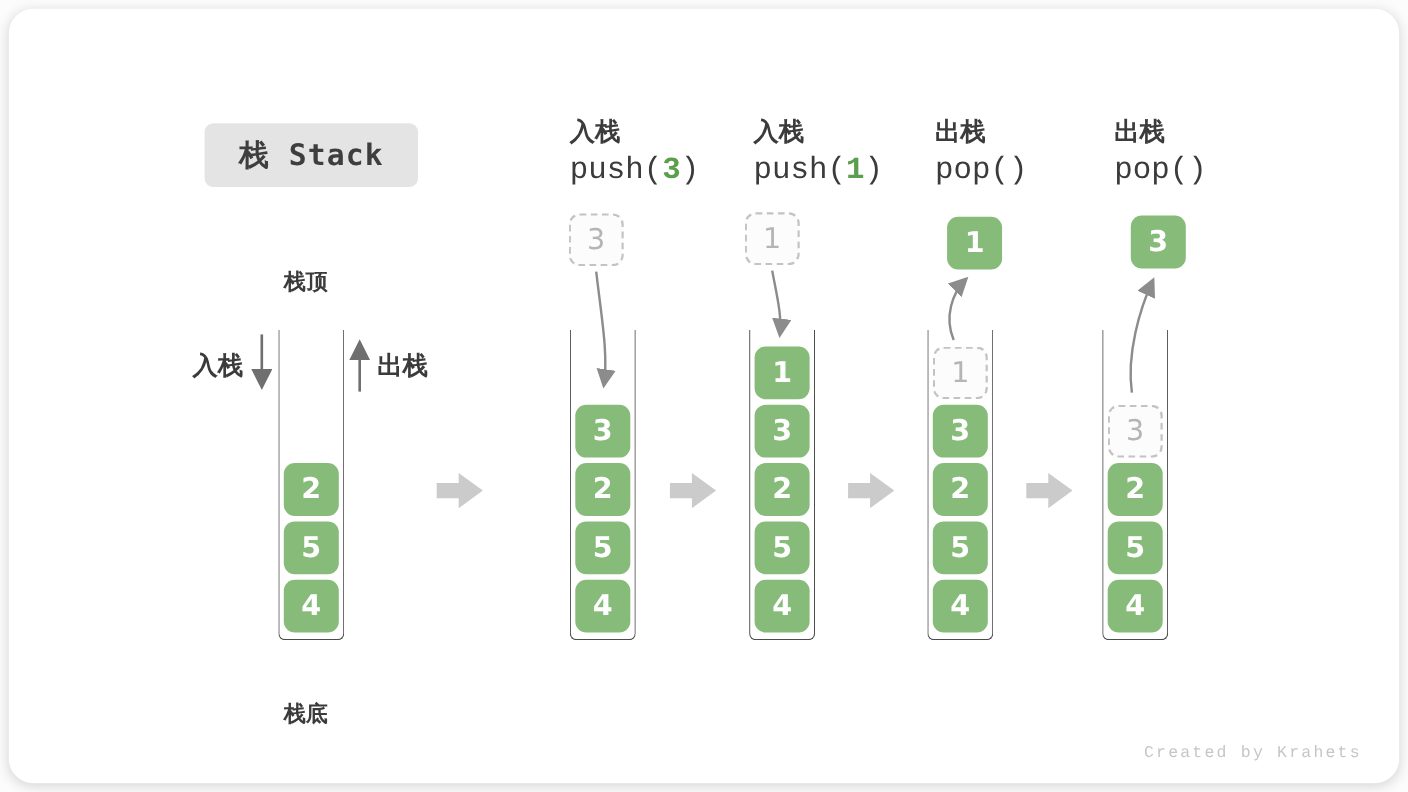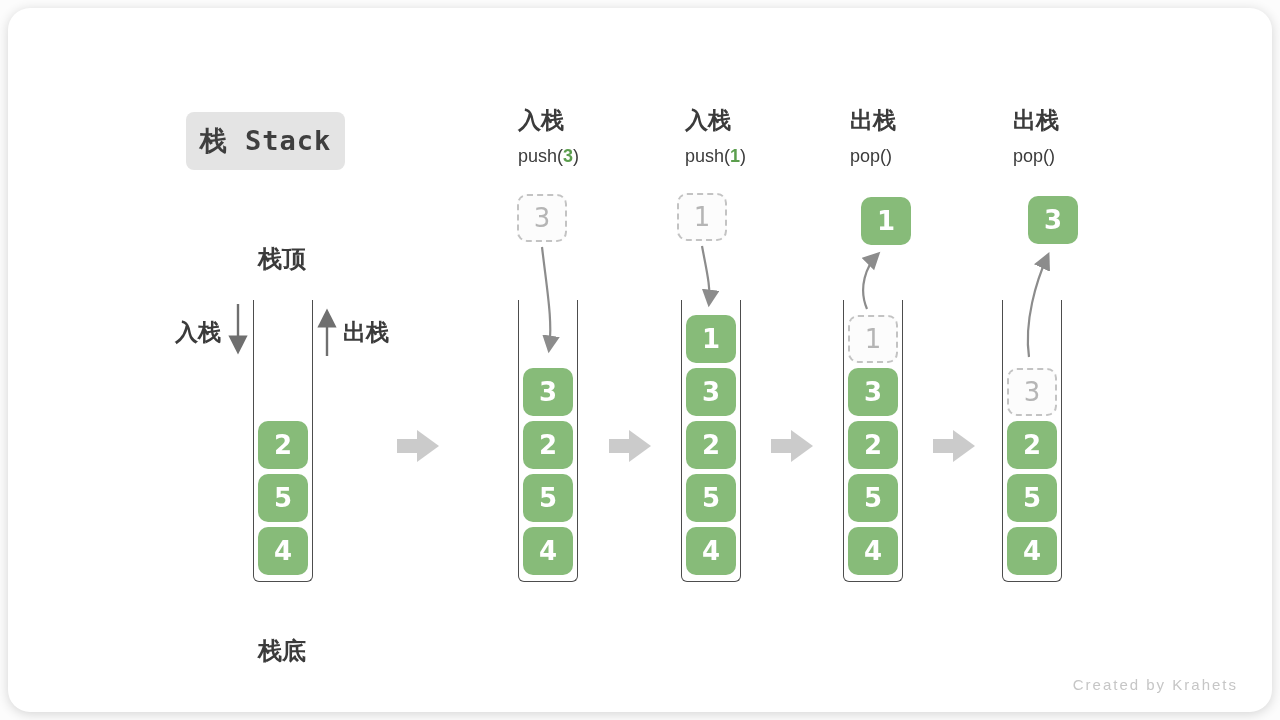--- a/index.html
+++ b/index.html
@@ -8,37 +8,37 @@
     background:#fcfcfc;
     font-family:"DejaVu Sans","Liberation Sans",sans-serif;
   }
   .card{
     position:absolute;left:8px;top:8px;width:1264px;height:704px;
     background:#ffffff;border-radius:22px;
     box-shadow:0 2px 12px rgba(0,0,0,0.16);
   }
   
   .title-chip{
-    position:absolute;left:186px;top:112px;width:159px;height:58px;
+    position:absolute;left:186px;top:112px;width:194px;height:58px;
     background:#e4e4e4;border-radius:8px;
     display:flex;align-items:center;justify-content:center;
     font-family:"DejaVu Sans Mono","Liberation Mono",monospace;
     font-size:27px;font-weight:bold;color:#3e3e3e;letter-spacing:1px;
   }
   
   .op{position:absolute;top:106px;}
   .op .zh{font-size:23px;font-weight:bold;color:#3b3b3b;line-height:28px;}
   .op .code{
-    margin-top:9px;font-family:Liberation Sans, sans-serif;
-    font-size:18px;color:#3b3b3b;line-height:26px;
+    margin-top:9px;font-family:Liberation Mono, monospace;
+    font-size:28px;color:#3b3b3b;line-height:26px;
   }
   .op .code .arg{color:#5b9e4d;font-weight:bold;}
   .op1{left:518px}.op2{left:685px}.op3{left:850px}.op4{left:1013px}
   
-  .side-label{position:absolute;font-size:24px;font-weight:bold;color:#3b3b3b;}
+  .side-label{position:absolute;font-size:20px;font-weight:bold;color:#3b3b3b;}
   .lbl-top{left:258px;top:243px;}
   .lbl-bottom{left:258px;top:635px;}
   .lbl-push{left:175px;top:317px;font-size:23px;}
   .lbl-pop{left:343px;top:317px;font-size:23px;}
   
   .stack{
     position:absolute;top:300px;width:60px;height:282px;box-sizing:border-box;
     border-left:1.5px solid #4d4d4d;border-right:1.5px solid #4d4d4d;
     border-bottom:1.5px solid #4d4d4d;border-radius:0 0 6px 6px;
     background:transparent;
@@ -57,21 +57,21 @@
   .r1{top:527px}.r2{top:474px}.r3{top:421px}.r4{top:368px}.r5{top:315px}
   .fb1{left:517px;top:194px;}
   .fb2{left:677px;top:193px;}
   .fb3{left:861px;top:197px;}
   .fb4{left:1028px;top:196px;}
   
   .overlay{position:absolute;left:0;top:0;width:1280px;height:720px;pointer-events:none;}
   
   .footer{
     position:absolute;right:42px;top:676px;
-    font-family:Liberation Sans, sans-serif;
+    font-family:Liberation Mono, monospace;
     font-size:15px;color:#c6c6c6;letter-spacing:2px;
   }
 </style>
 </head>
 <body>
 
 <div class="card"></div>
 
 <svg class="overlay" viewBox="0 0 1280 720">
   <defs>

